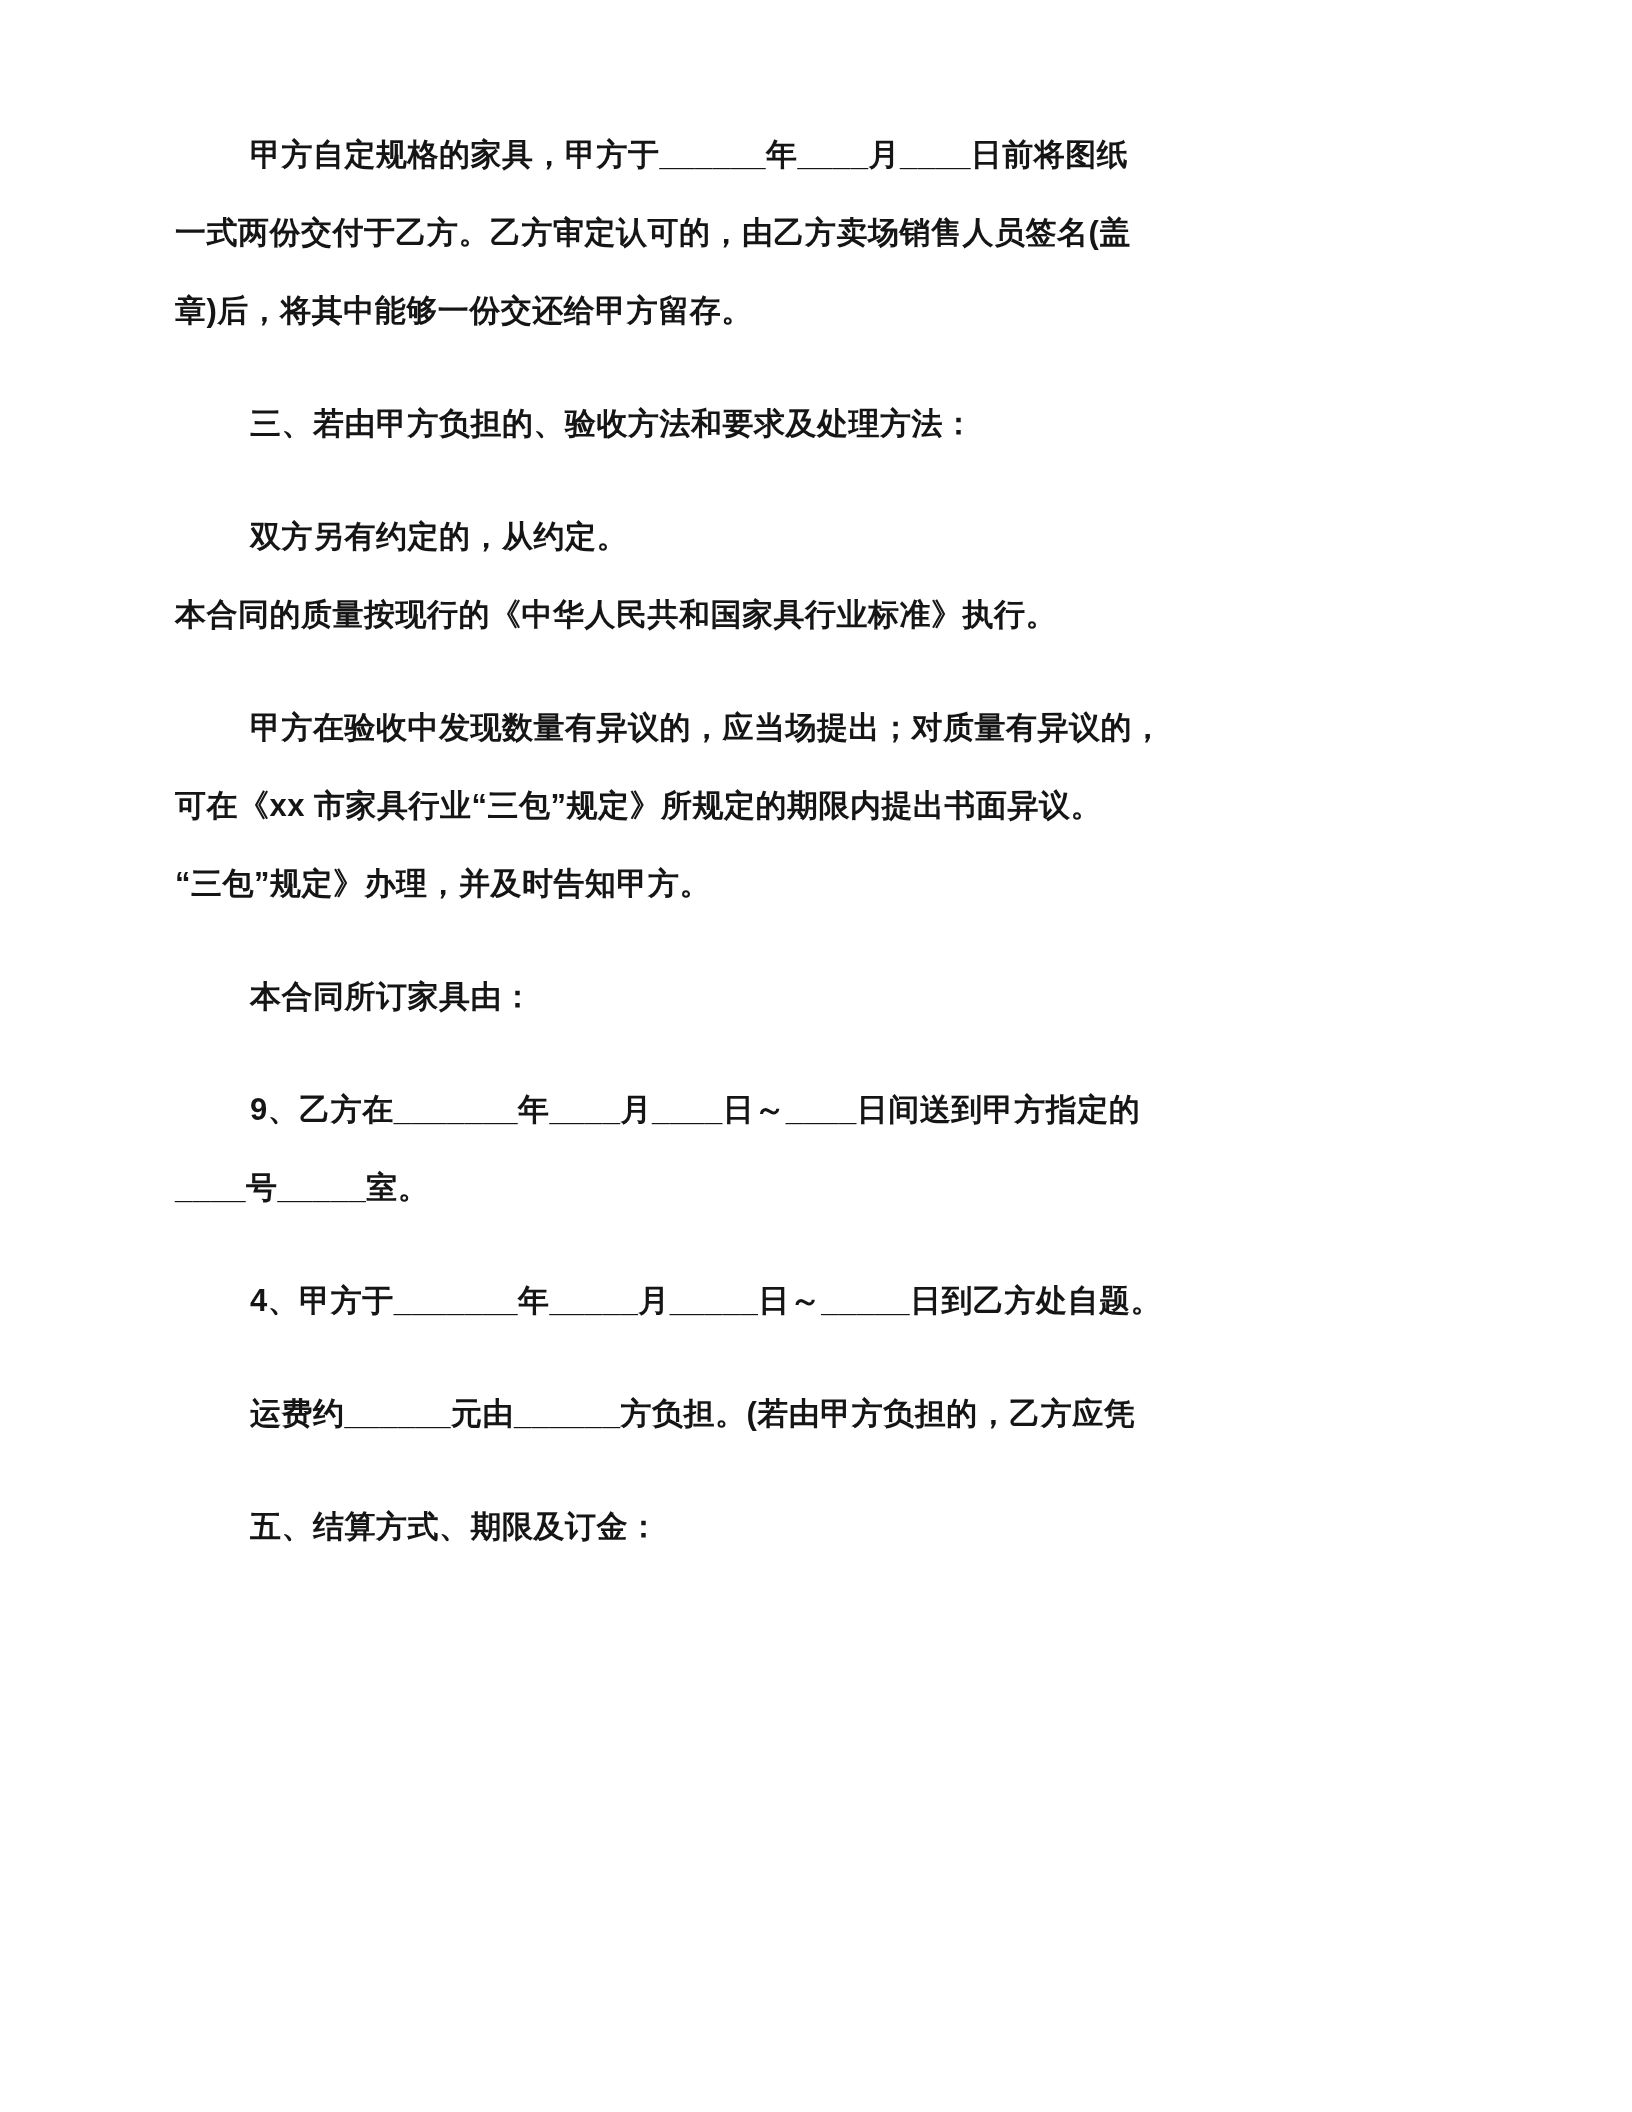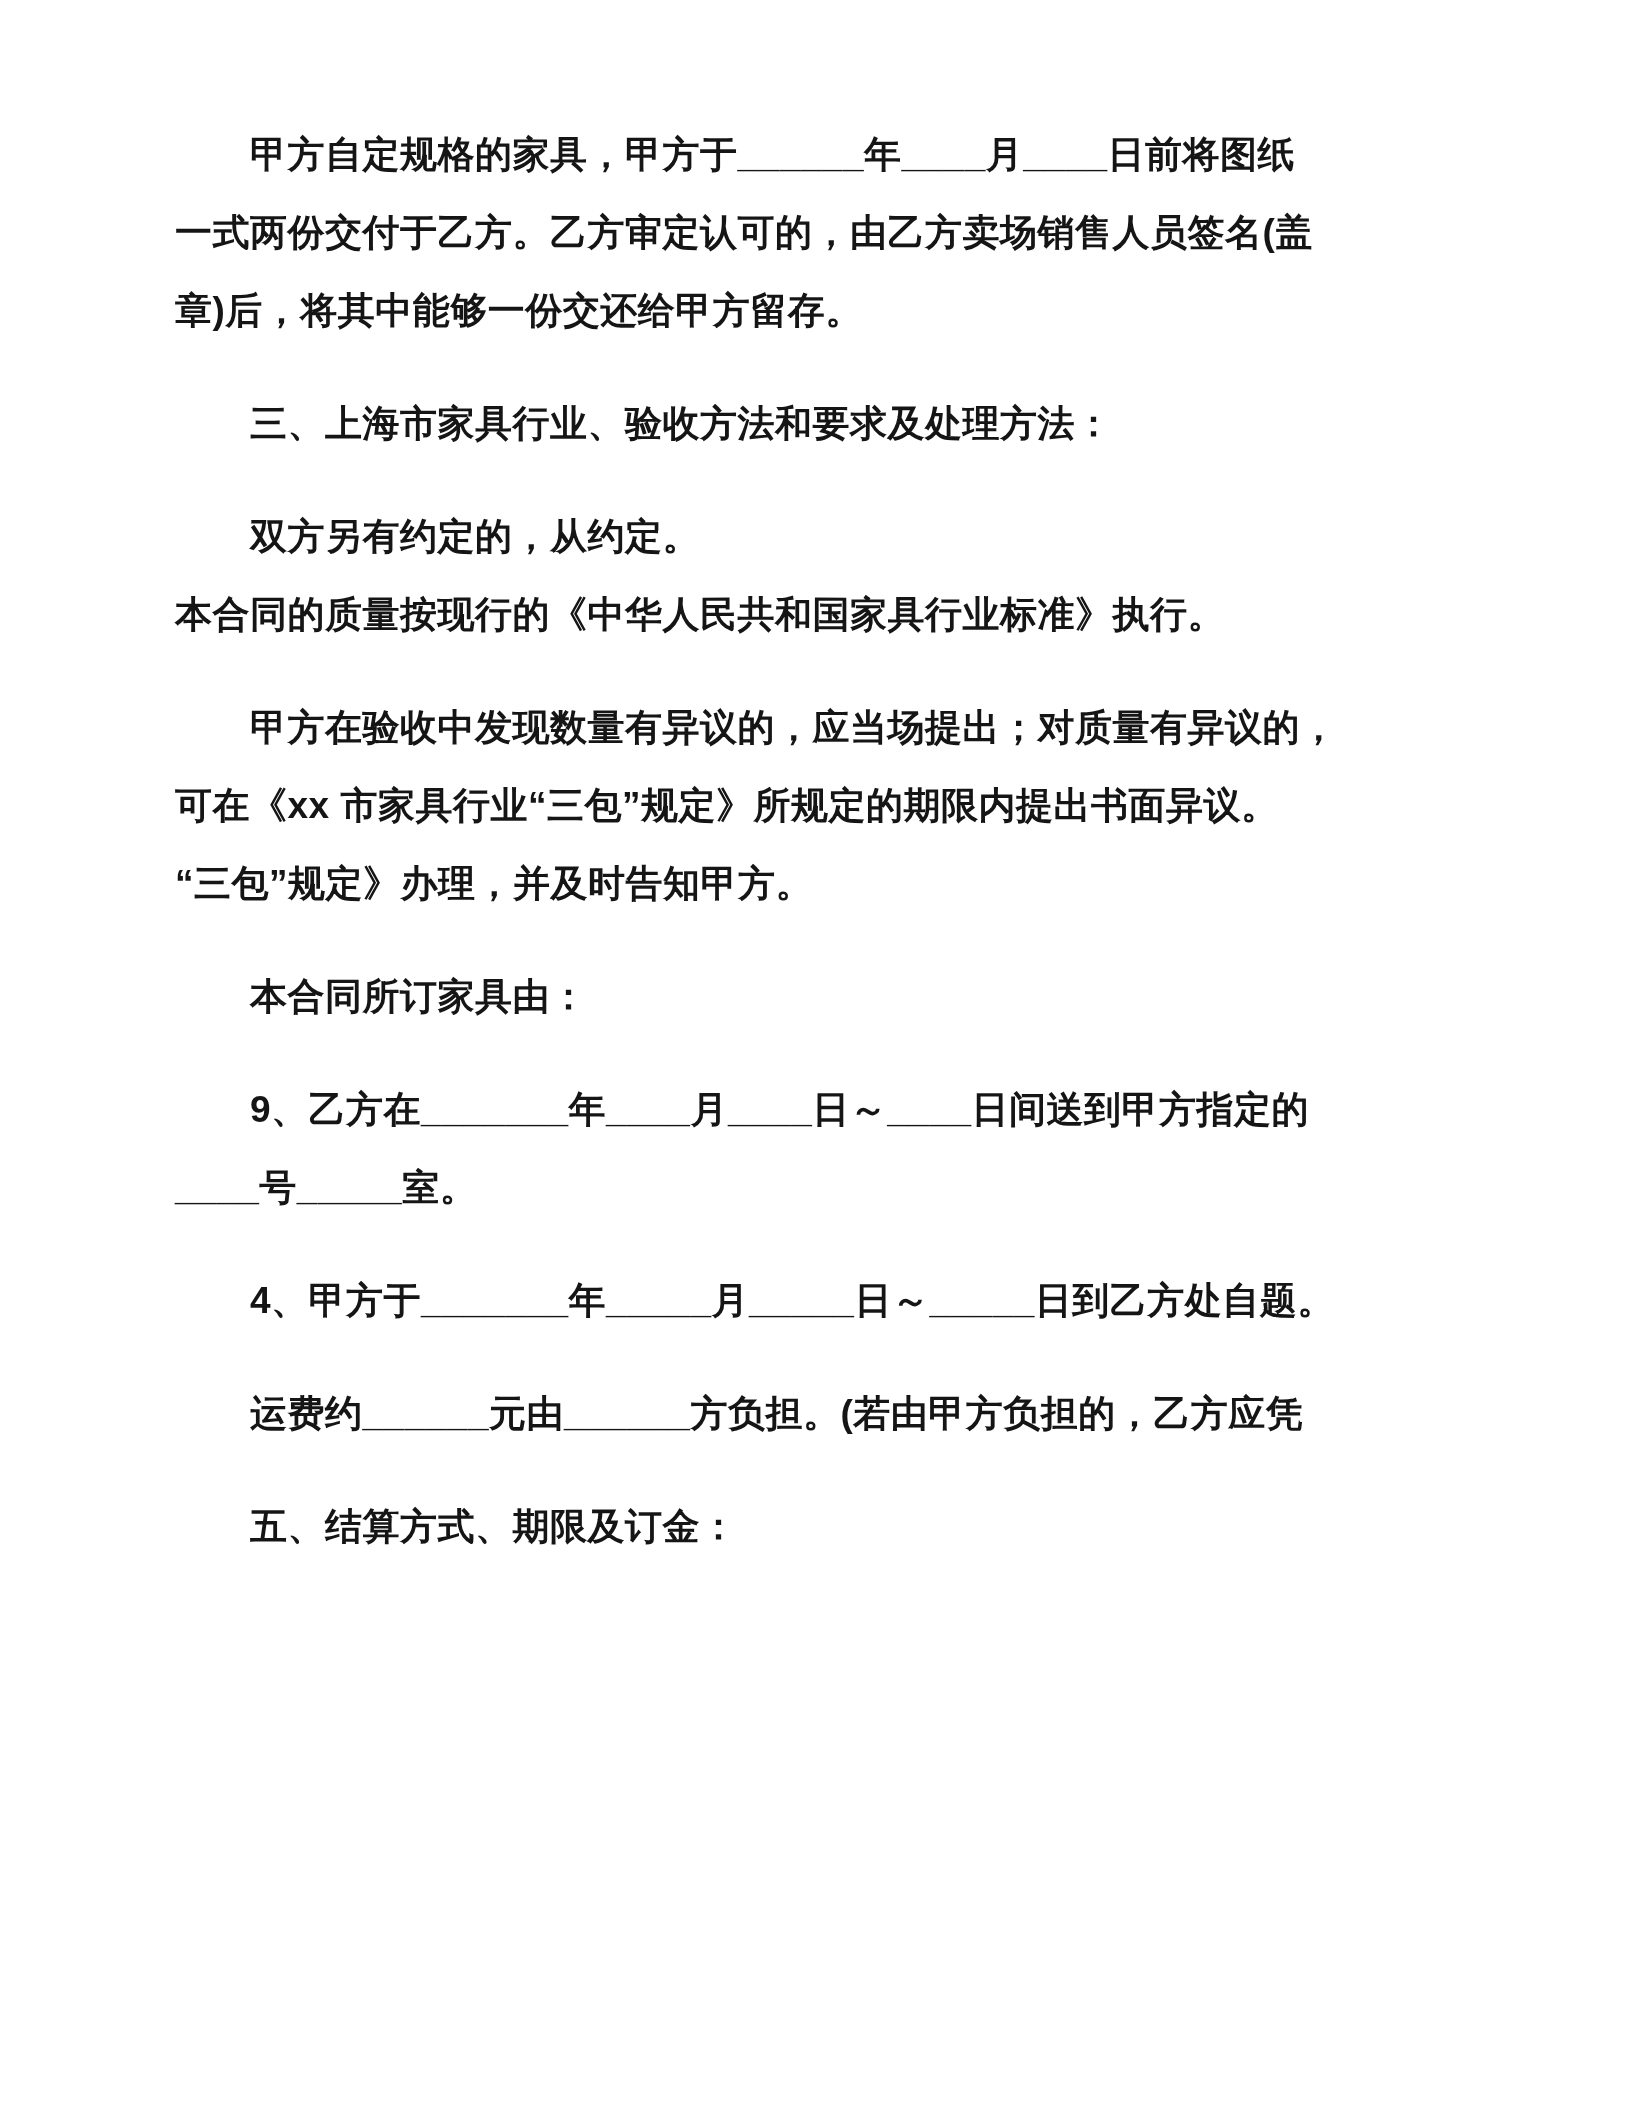--- a/index.html
+++ b/index.html
@@ -14,21 +14,21 @@
   }
   .page {
     box-sizing: border-box;
     width: 1632px;
     height: 2112px;
     padding: 116px 160px 0 175px;
     background: #ffffff;
     color: #151515;
     font-family: "Liberation Sans", "DejaVu Sans", sans-serif;
     font-weight: 700;
-    font-size: 37px;
+    font-size: 31px;
   }
   .para {
     margin: 0 0 35px 0;
     padding: 0;
   }
   .line {
     display: block;
     line-height: 78px;
     white-space: pre;
     letter-spacing: 0.5px;
@@ -42,21 +42,21 @@
 
 <div class="page">
 
   <p class="para">
     <span class="line">甲方自定规格的家具，甲方于______年____月____日前将图纸</span>
     <span class="line">一式两份交付于乙方。乙方审定认可的，由乙方卖场销售人员签名(盖</span>
     <span class="line">章)后，将其中能够一份交还给甲方留存。</span>
   </p>
 
   <p class="para">
-    <span class="line">三、上海市家具行业、验收方法和要求及处理方法：</span>
+    <span class="line">三、若由甲方负担的、验收方法和要求及处理方法：</span>
   </p>
 
   <p class="para">
     <span class="line">双方另有约定的，从约定。</span>
     <span class="line">本合同的质量按现行的《中华人民共和国家具行业标准》执行。</span>
   </p>
 
   <p class="para">
     <span class="line">甲方在验收中发现数量有异议的，应当场提出；对质量有异议的，</span>
     <span class="line">可在《xx 市家具行业“三包”规定》所规定的期限内提出书面异议。</span>

